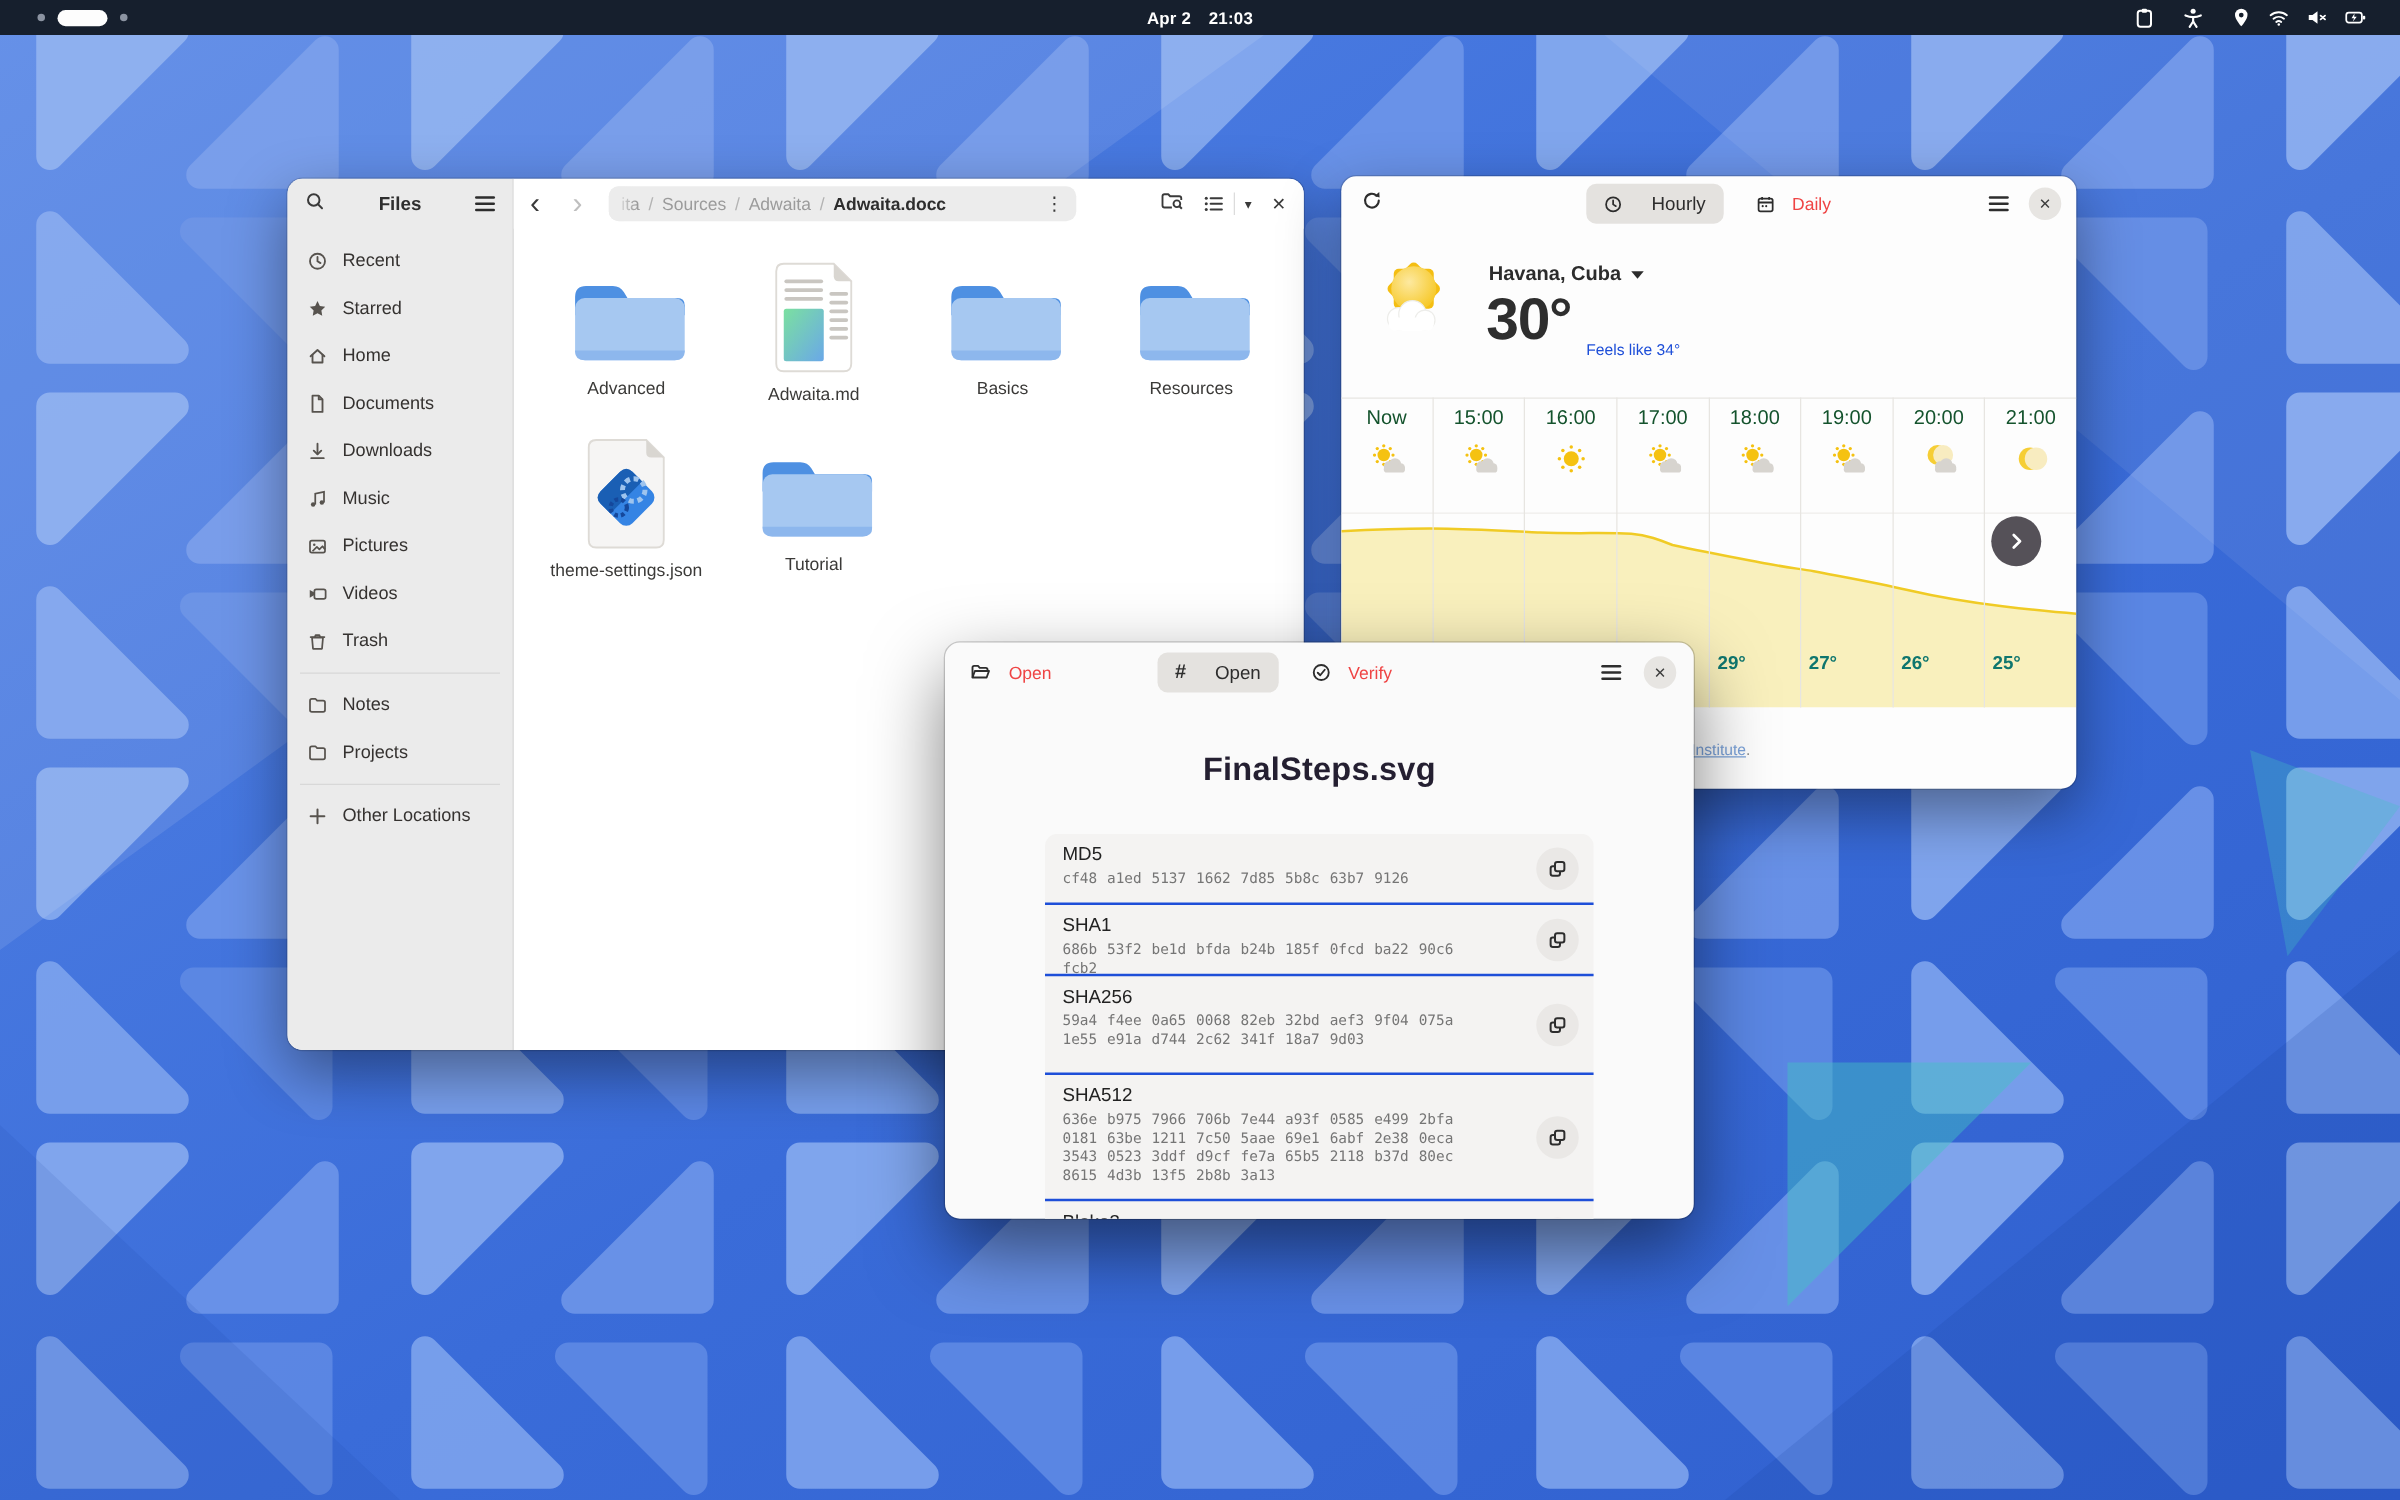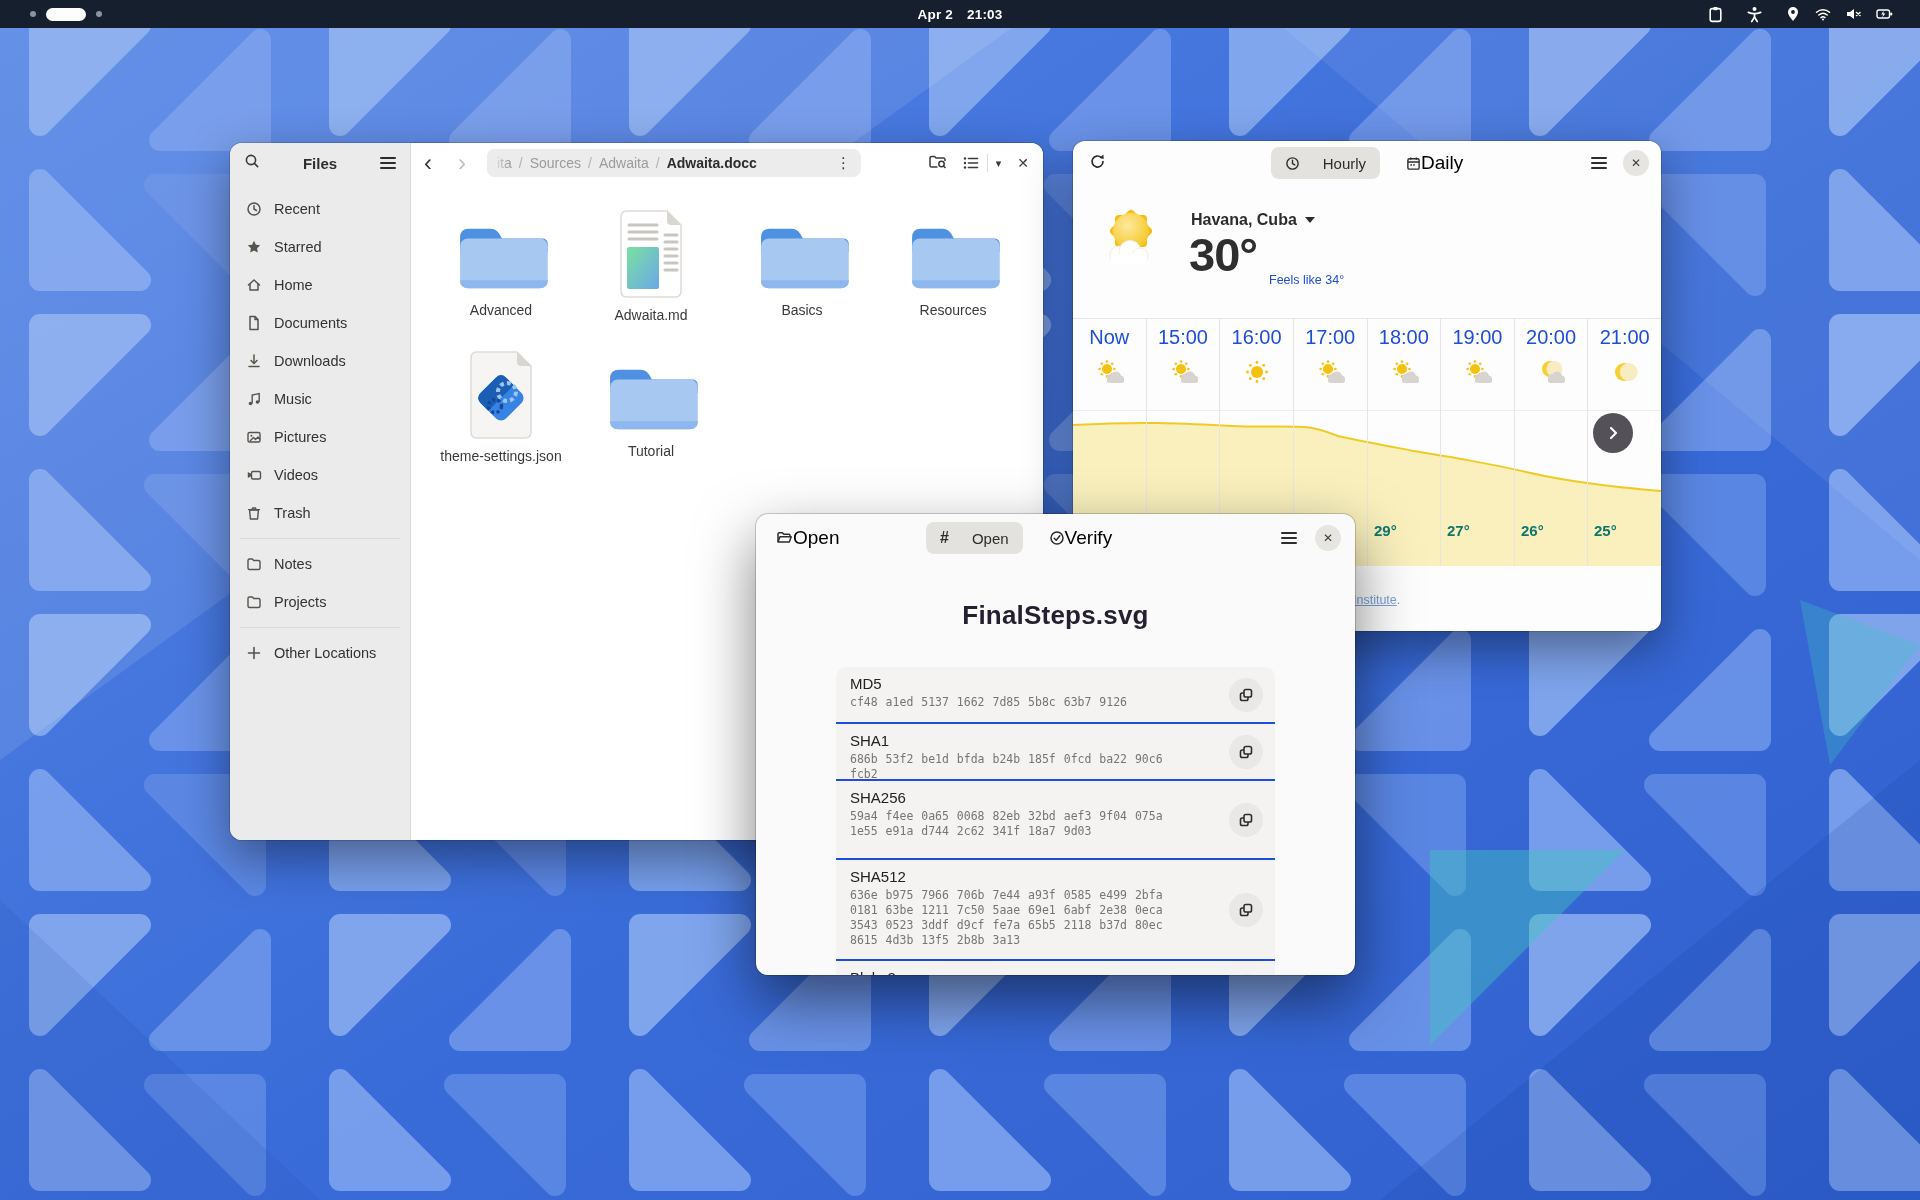--- a/index.html
+++ b/index.html
@@ -16,21 +16,21 @@
   .ws-pill{width:40px;height:13px;border-radius:7px;background:#fdfdfd}
   .clock{position:absolute;left:0;right:0;text-align:center;font-size:13.5px;font-weight:700;letter-spacing:.2px}
   .clock span{margin:0 5px}
   .tb-icons{margin-left:auto;display:flex;align-items:center;gap:22px;margin-right:26px}
   .tb-group{display:flex;align-items:center;gap:13px}
   .tb-icons svg{display:block}
 
   
   .window{position:absolute;border-radius:12px;background:#fafafa;overflow:hidden;
           box-shadow:0 0 0 1px rgba(0,0,0,.15),0 18px 48px rgba(0,0,0,.40)}
-  .hbar-btn{display:flex;align-items:center;gap:0;color:#000000;font-size:19px}
+  .hbar-btn{display:flex;align-items:center;gap:14px;color:#ef4444;font-size:14px}
   .pill-tab{display:flex;align-items:center;gap:23px;background:#e4e2df;border-radius:8px;
             padding:0 14px;height:32px;font-size:15px;color:#2d2d2d}
   .hamburger{width:16px;display:flex;flex-direction:column;gap:3.5px}
   .hamburger i{display:block;height:1.8px;background:#2d2d2d;border-radius:1px}
   .circle-btn{width:26px;height:26px;border-radius:50%;background:#e7e5e2;display:flex;
               align-items:center;justify-content:center;font-size:12px;color:#3d3d3d}
 
   
   .win-files{left:230px;top:143px;width:813px;height:697px;z-index:10;background:#fff}
   .files-sidebar{position:absolute;left:0;top:0;bottom:0;width:180px;background:#ebebeb;
@@ -72,21 +72,21 @@
   .cur-loc{position:absolute;left:118px;top:26px;font-size:16px;font-weight:700;color:#2c2c2c;display:flex;align-items:center;gap:8px}
   .loc-caret{width:0;height:0;border-left:5px solid transparent;border-right:5px solid transparent;border-top:6px solid #2c2c2c}
   .cur-temp{position:absolute;left:116px;top:42px;font-size:47px;font-weight:800;color:#2e2e2e;letter-spacing:-1px}
   .cur-feels{position:absolute;left:196px;top:88px;font-size:12.5px;color:#1d4ed8}
   .hourly{position:absolute;left:0;top:177px;width:588px;height:248px}
   .chart-svg{position:absolute;left:0;top:92px;z-index:0}
   .hline{position:absolute;left:0;top:92px;width:100%;height:1px;background:#e8e6e2;opacity:.7;z-index:1}
   .hcols{position:absolute;inset:0;display:flex;z-index:2}
   .hcol{flex:1;border-left:1px solid #e7e5e1;padding-top:8px;text-align:center}
   .hcol:first-child{border-left:none}
-  .htime{font-size:20px;color:#1d4ed8}
+  .htime{font-size:16px;color:#14532d}
   .hicon{margin:10px auto 0}
   .temps{position:absolute;top:204px;left:0;width:100%;z-index:3}
   .temp{position:absolute;width:60px;font-size:15px;font-weight:700;color:#0f766e}
   .next-btn{position:absolute;left:520px;top:95px;width:40px;height:40px;border-radius:50%;
             background:rgba(70,66,74,.92);z-index:4;display:flex;align-items:center;justify-content:center}
   .w-attr{position:absolute;left:280px;top:452px;font-size:12.5px;color:#8a8a8a;z-index:1}
   .w-attr a{color:#7aa1d8;text-decoration:underline}
   .w-topline{position:absolute;left:0;top:177px;width:100%;height:1px;background:#e8e6e2;z-index:2}
 
   

